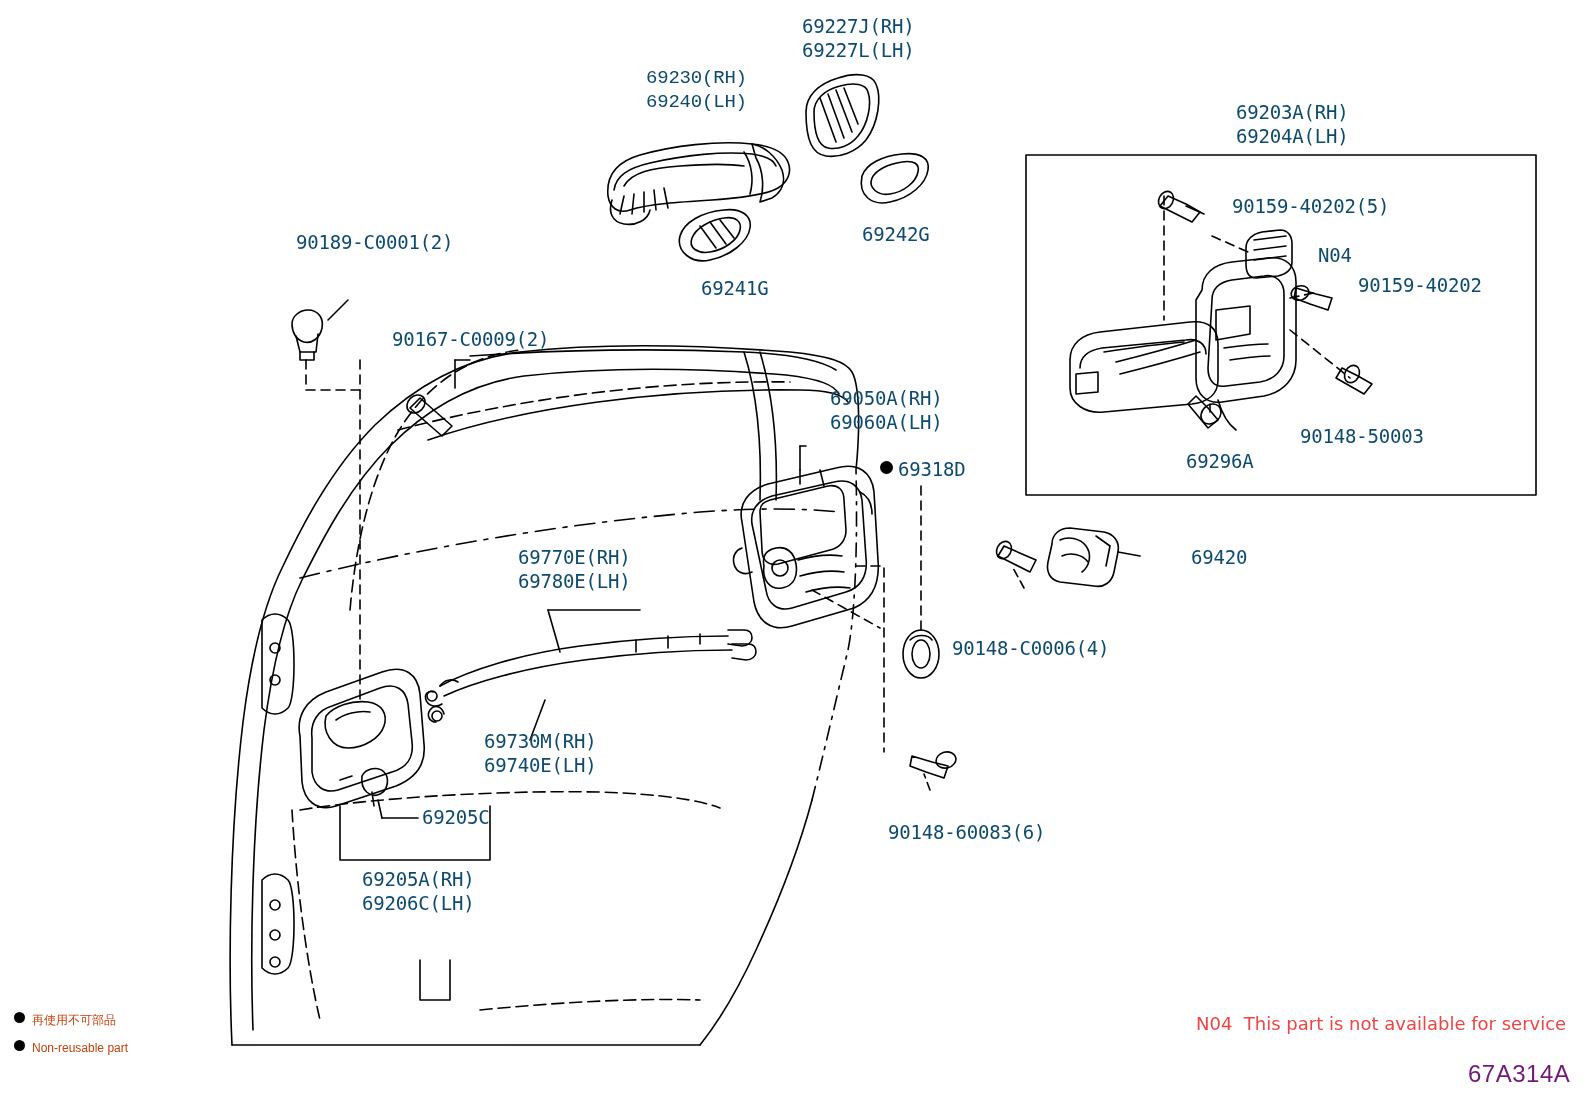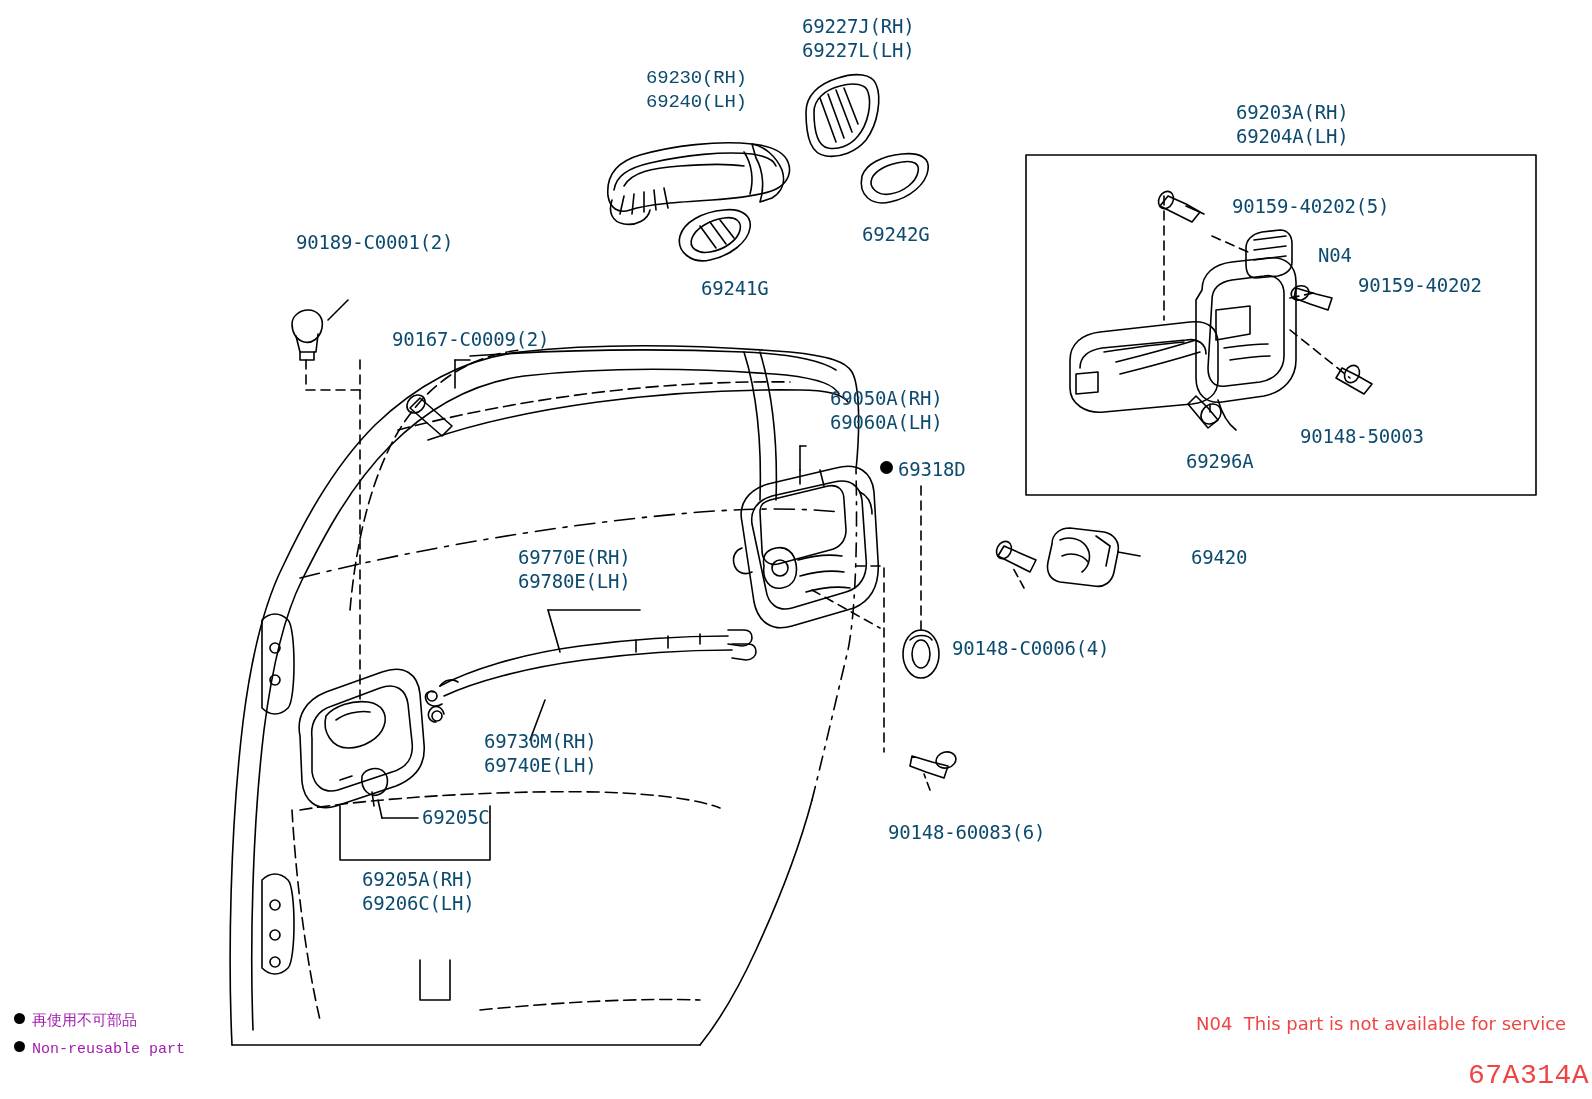--- a/index.html
+++ b/index.html
@@ -19,23 +19,23 @@
     position: absolute;
     font-family: "DejaVu Sans Mono", monospace;
     font-size: 19px;
     color: #0c4a6e;
     white-space: pre;
     line-height: 1.28;
     letter-spacing: -0.2px;
   }
   .legend {
     position: absolute;
-    font-family: Liberation Mono, monospace;
-    font-size: 15px;
-    color: #a21caf;
+    font-family: Liberation Sans, sans-serif;
+    font-size: 12px;
+    color: #c2410c;
     white-space: pre;
     line-height: 1.35;
   }
   .legend .dot {
     display: inline-block;
     width: 11px;
     height: 11px;
     border-radius: 50%;
     background: #000;
     margin-right: 7px;
@@ -43,23 +43,23 @@
   }
   .note-n04 {
     position: absolute;
     font-family: "DejaVu Sans", sans-serif;
     font-size: 18px;
     color: #ef4444;
     white-space: pre;
   }
   .figcode {
     position: absolute;
-    font-family: Liberation Mono, monospace;
-    font-size: 28px;
-    color: #ef4444;
+    font-family: Liberation Sans, sans-serif;
+    font-size: 24px;
+    color: #701a75;
     letter-spacing: 0.5px;
   }
   svg.art {
     position: absolute;
     left: 0;
     top: 0;
     width: 1592px;
     height: 1099px;
   }
   .bullet-dot {

